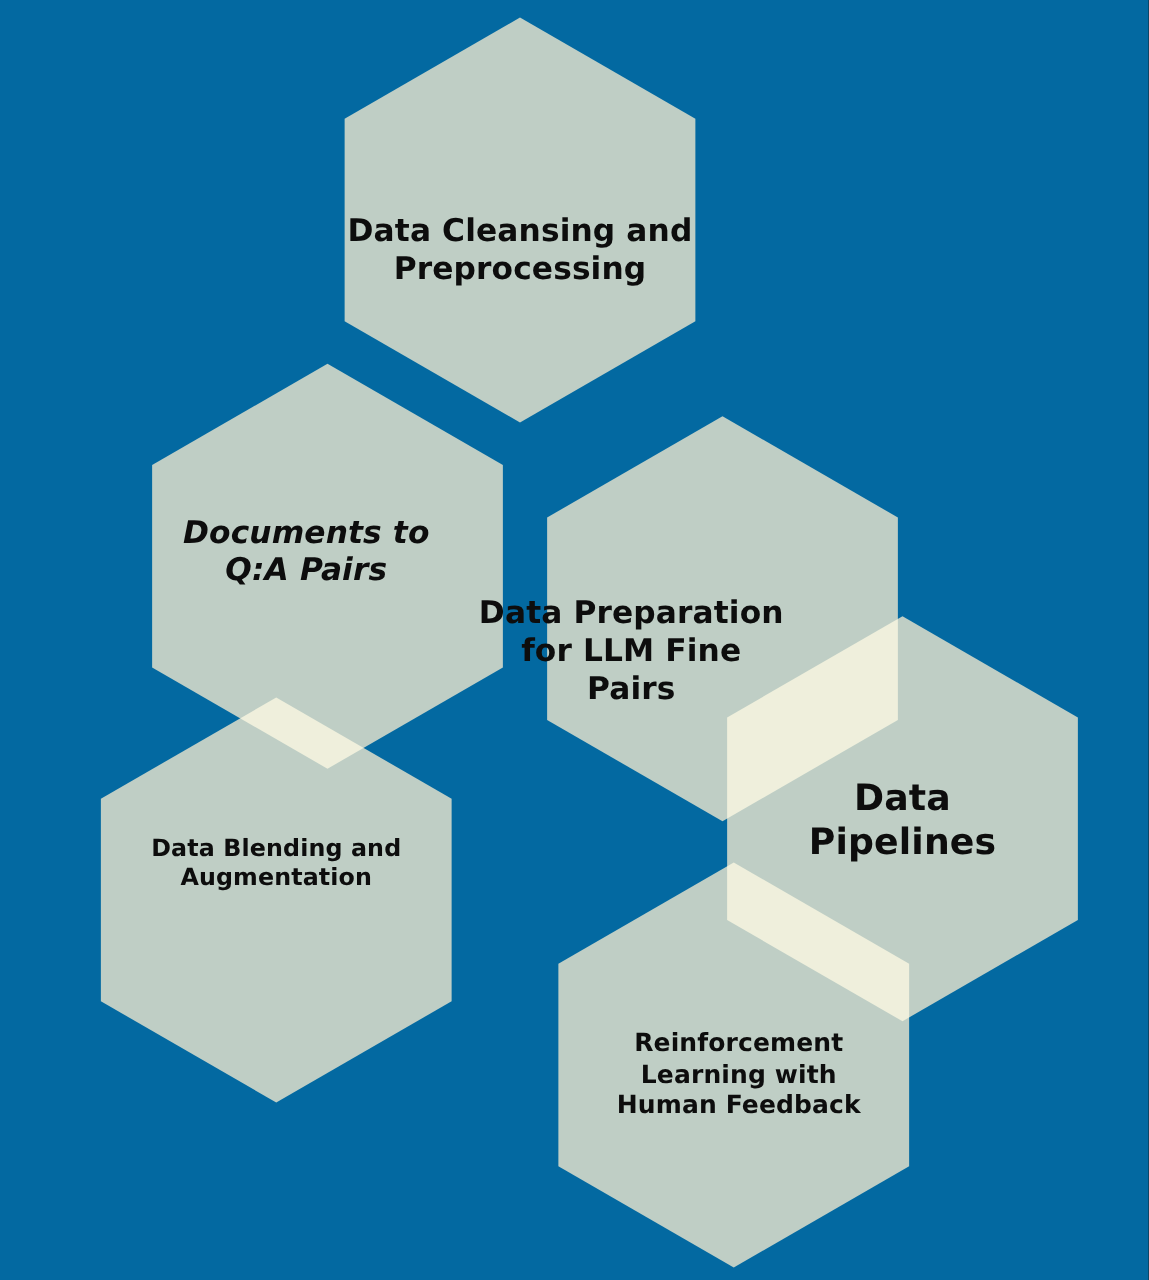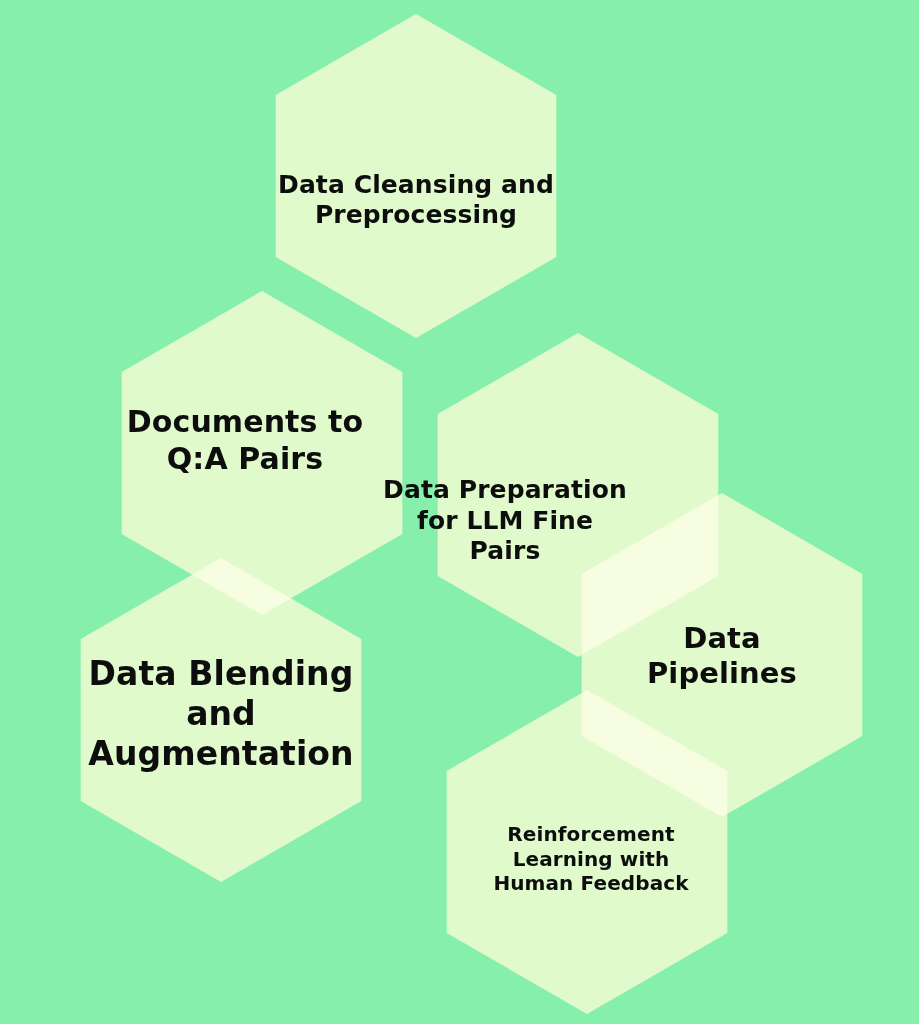--- a/index.html
+++ b/index.html
@@ -11,21 +11,21 @@
   body {
     width: 919px;
     height: 1024px;
     overflow: hidden;
     font-family: "DejaVu Sans", "Liberation Sans", sans-serif;
   }
   #stage {
     position: relative;
     width: 919px;
     height: 1024px;
-    background: #86efac;
+    background: #0369a1;
   }
   #hexfield {
     position: absolute;
     left: 0;
     top: 0;
     width: 919px;
     height: 1024px;
     display: block;
   }
   .hex-shape {
@@ -54,27 +54,27 @@
         <polygon points="578.00,333.00 718.30,414.00 718.30,576.00 578.00,657.00 437.70,576.00 437.70,414.00" fill="#BEAC63" class="hex-shape"></polygon>
         <polygon points="722.00,493.00 862.30,574.00 862.30,736.00 722.00,817.00 581.70,736.00 581.70,574.00" fill="#BEAC63" class="hex-shape"></polygon>
         <polygon points="221.00,558.00 361.30,639.00 361.30,801.00 221.00,882.00 80.70,801.00 80.70,639.00" fill="#BEAC63" class="hex-shape"></polygon>
         <polygon points="587.00,690.00 727.30,771.00 727.30,933.00 587.00,1014.00 446.70,933.00 446.70,771.00" fill="#BEAC63" class="hex-shape"></polygon>
       </g>
   </svg>
 
   <div id="labels">
       <div class="hex-label" style="font-size: 25px; left: 246px; top: 140px; width: 340px; height: 120px; display: flex; align-items: center; justify-content: center;">Data Cleansing and
 Preprocessing</div>
-      <div class="hex-label" style="font-size: 30px; left: 75px; top: 381px; width: 340px; height: 120px; display: flex; align-items: center; justify-content: center;">Documents to
+      <div class="hex-label" style="font-size: 25px; left: 75px; top: 381px; width: 340px; height: 120px; display: flex; align-items: center; justify-content: center; font-style: italic;">Documents to
 Q:A Pairs</div>
       <div class="hex-label" style="font-size: 25px; left: 335px; top: 461px; width: 340px; height: 120px; display: flex; align-items: center; justify-content: center;">Data Preparation
 for LLM Fine
 Pairs</div>
       <div class="hex-label" style="font-size: 29px; left: 552px; top: 596px; width: 340px; height: 120px; display: flex; align-items: center; justify-content: center;">Data
 Pipelines</div>
-      <div class="hex-label" style="font-size: 33px; left: 51px; top: 654px; width: 340px; height: 120px; display: flex; align-items: center; justify-content: center;">Data Blending and
+      <div class="hex-label" style="font-size: 19px; left: 51px; top: 631px; width: 340px; height: 120px; display: flex; align-items: center; justify-content: center;">Data Blending and
 Augmentation</div>
       <div class="hex-label" style="font-size: 20px; left: 421px; top: 799px; width: 340px; height: 120px; display: flex; align-items: center; justify-content: center;">Reinforcement
 Learning with
 Human Feedback</div>
     </div>
 
 </div>
 
 </body></html>

